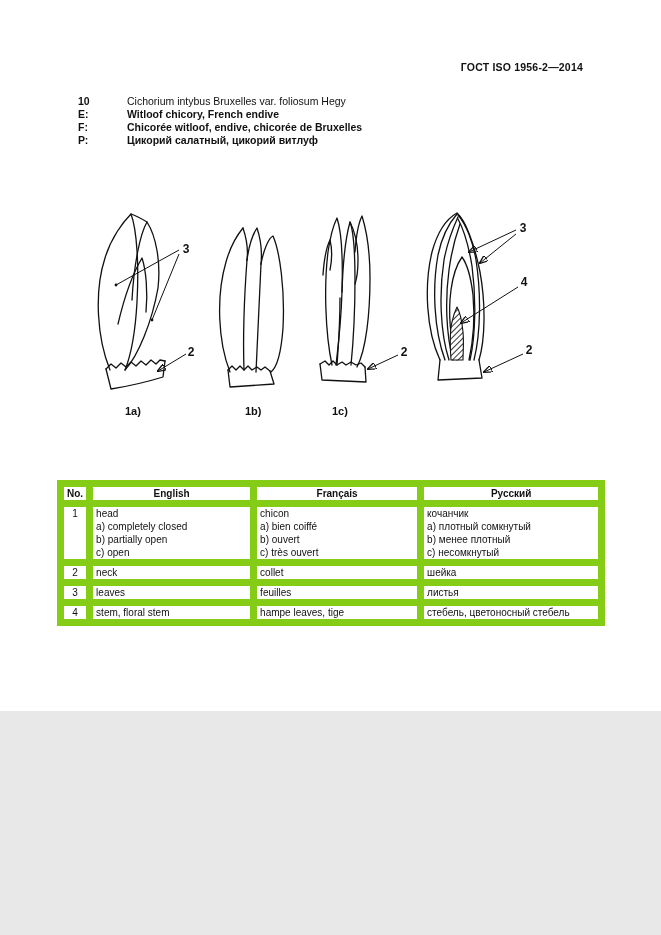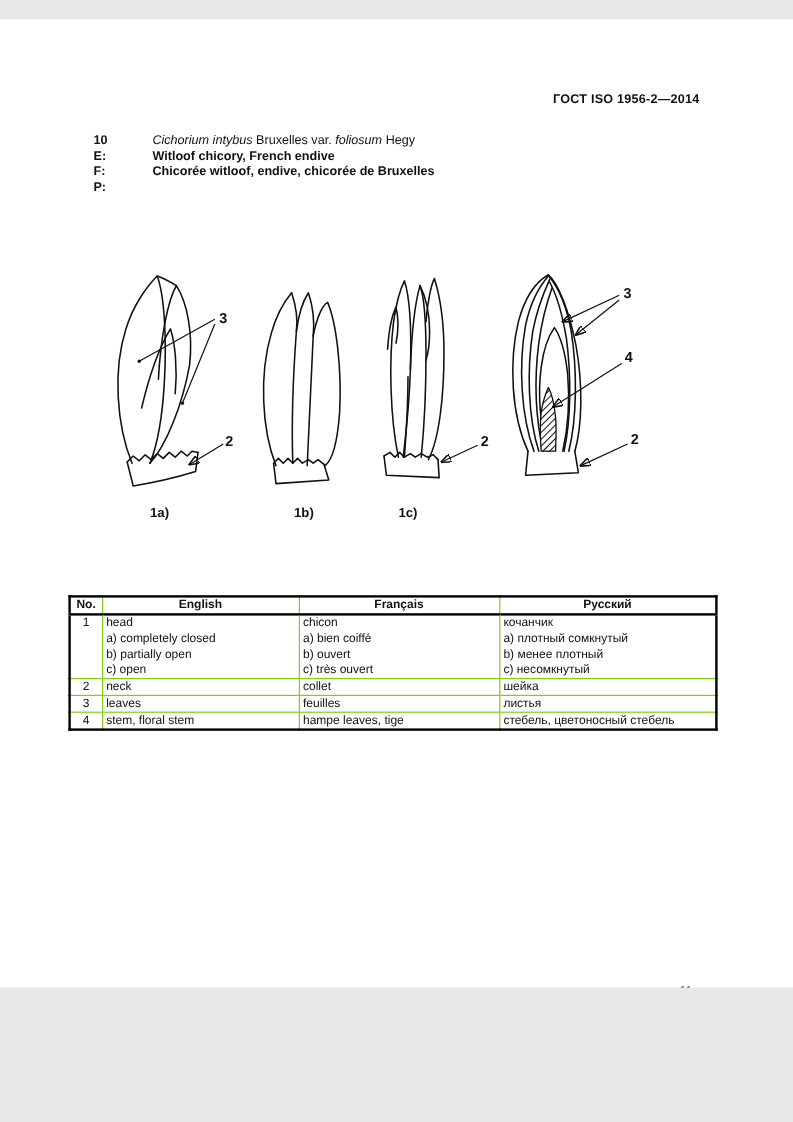--- a/index.html
+++ b/index.html
@@ -1,57 +1,57 @@
 <!DOCTYPE html>
 <html><head>
 <meta charset="utf-8">
 <style>
   html,body{margin:0;padding:0;background:#e8e8e8;}
   .page{
     position:relative;
-    width:661px;height:807px;
+    width:661px;height:711px;
     background:#ffffff;
     font-family:"Liberation Sans", sans-serif;
     color:#111;
     overflow:hidden;
-    margin:16px auto;
+    margin:0 auto;
   }
   .doc-header{
     position:absolute;top:61px;left:0;right:78px;
     text-align:right;
     font-size:10.5px;font-weight:bold;letter-spacing:0.2px;
   }
   .species-block{
     position:absolute;left:78px;top:95px;
     font-size:10.5px;line-height:13px;
   }
   .species-row{display:flex;}
   .species-label{width:49px;font-weight:bold;flex:0 0 49px;}
   .species-num{font-weight:bold;}
   .species-bold{font-weight:bold;}
-  .it{font-style:italic;}
+  .it{}
   .section-caption{
     position:absolute;left:418px;top:165px;
     font-size:10px;font-weight:bold;line-height:10.5px;
   }
   .figure-svg{position:absolute;left:80px;top:200px;}
   .figure-svg path, .figure-svg polyline{fill:none;stroke:#111;stroke-width:1.3;stroke-linecap:round;stroke-linejoin:round;}
   .figure-svg .lead{stroke-width:1;}
   .figure-svg .stem{fill:url(#hatch);stroke:#111;stroke-width:1.1;}
   .fig-label{font-family:"Liberation Sans", sans-serif;font-size:12px;font-weight:bold;fill:#111;stroke:none;}
   .fig-caption{font-family:"Liberation Sans", sans-serif;font-size:11px;font-weight:bold;fill:#111;stroke:none;}
   .terms-table{
     position:absolute;left:57px;top:480px;
     border-collapse:collapse;
     border:2px solid #000;
     font-size:10px;
     table-layout:fixed;
   }
   .terms-table th,.terms-table td{
-    border:1px solid #84cc16;
+    border:7px solid #84cc16;
     padding:0 3px;
     vertical-align:top;
     line-height:13px;
     overflow:hidden;
   }
   .terms-table thead th{
     border-bottom:2px solid #000;
     text-align:center;font-weight:bold;height:13px;
   }
   .terms-table td.num{text-align:center;}
@@ -76,20 +76,21 @@
     <div class="species-row">
       <span class="species-label">E:</span>
       <span class="species-bold">Witloof chicory, French endive</span>
     </div>
     <div class="species-row">
       <span class="species-label">F:</span>
       <span class="species-bold">Chicorée witloof, endive, chicorée de Bruxelles</span>
     </div>
     <div class="species-row">
       <span class="species-label">Р:</span>
+      <span class="species-bold">Цикорий салатный, цикорий витлуф</span>
     </div>
   </div>
 
 
   <svg class="figure-svg" width="520" height="260" viewBox="0 0 520 260">
     <defs>
       <pattern id="hatch" width="4" height="4" patternUnits="userSpaceOnUse" patternTransform="rotate(45)">
         <rect width="4" height="4" fill="#ffffff"></rect>
         <line x1="0" y1="0" x2="0" y2="4" stroke="#111" stroke-width="1.7"></line>
       </pattern>

